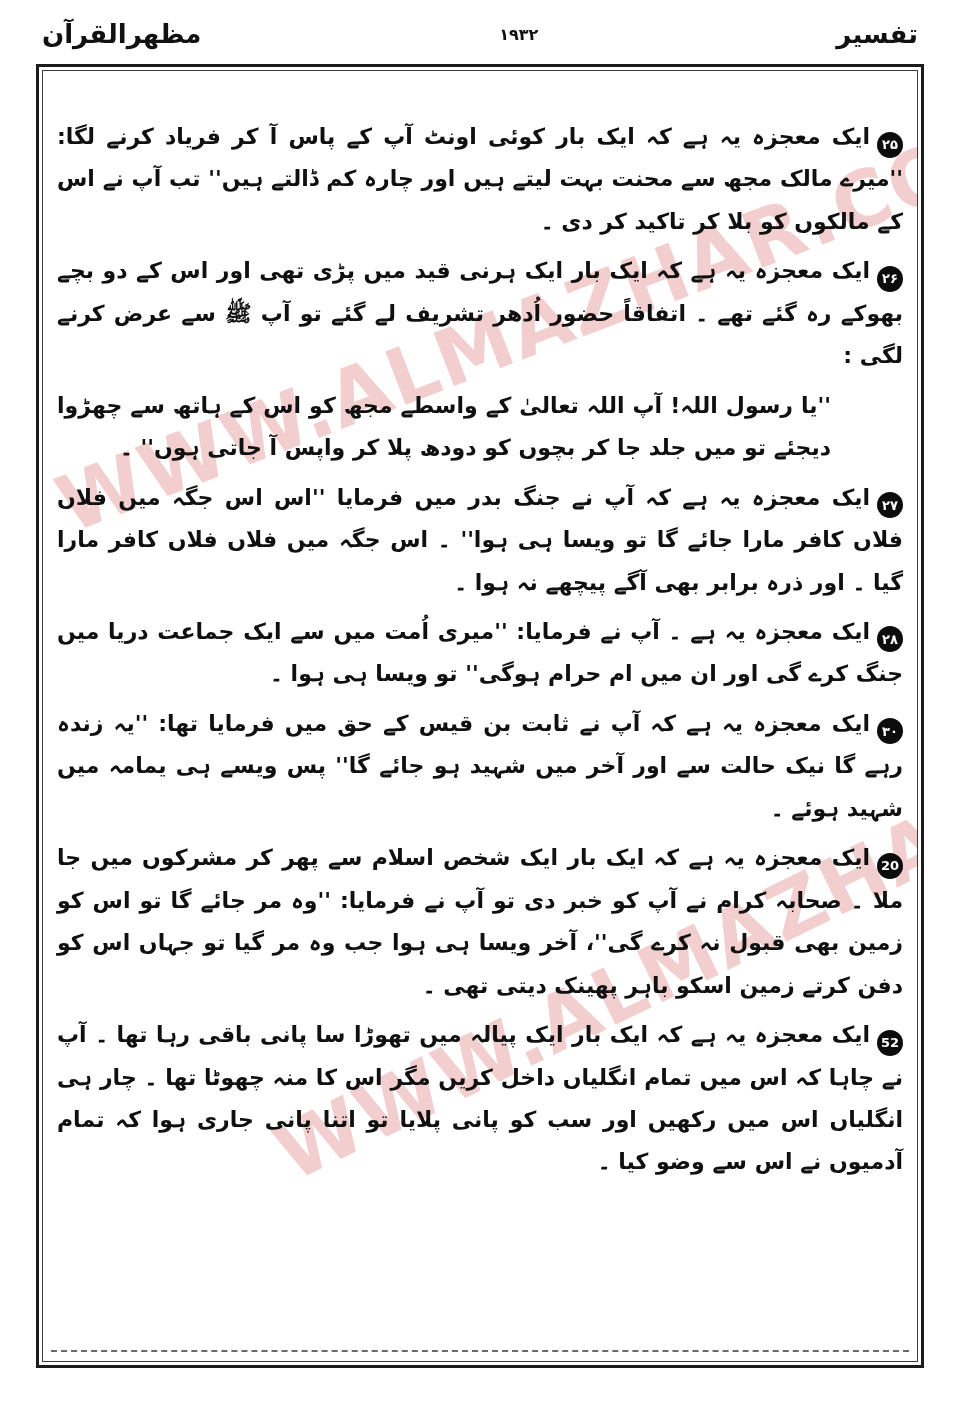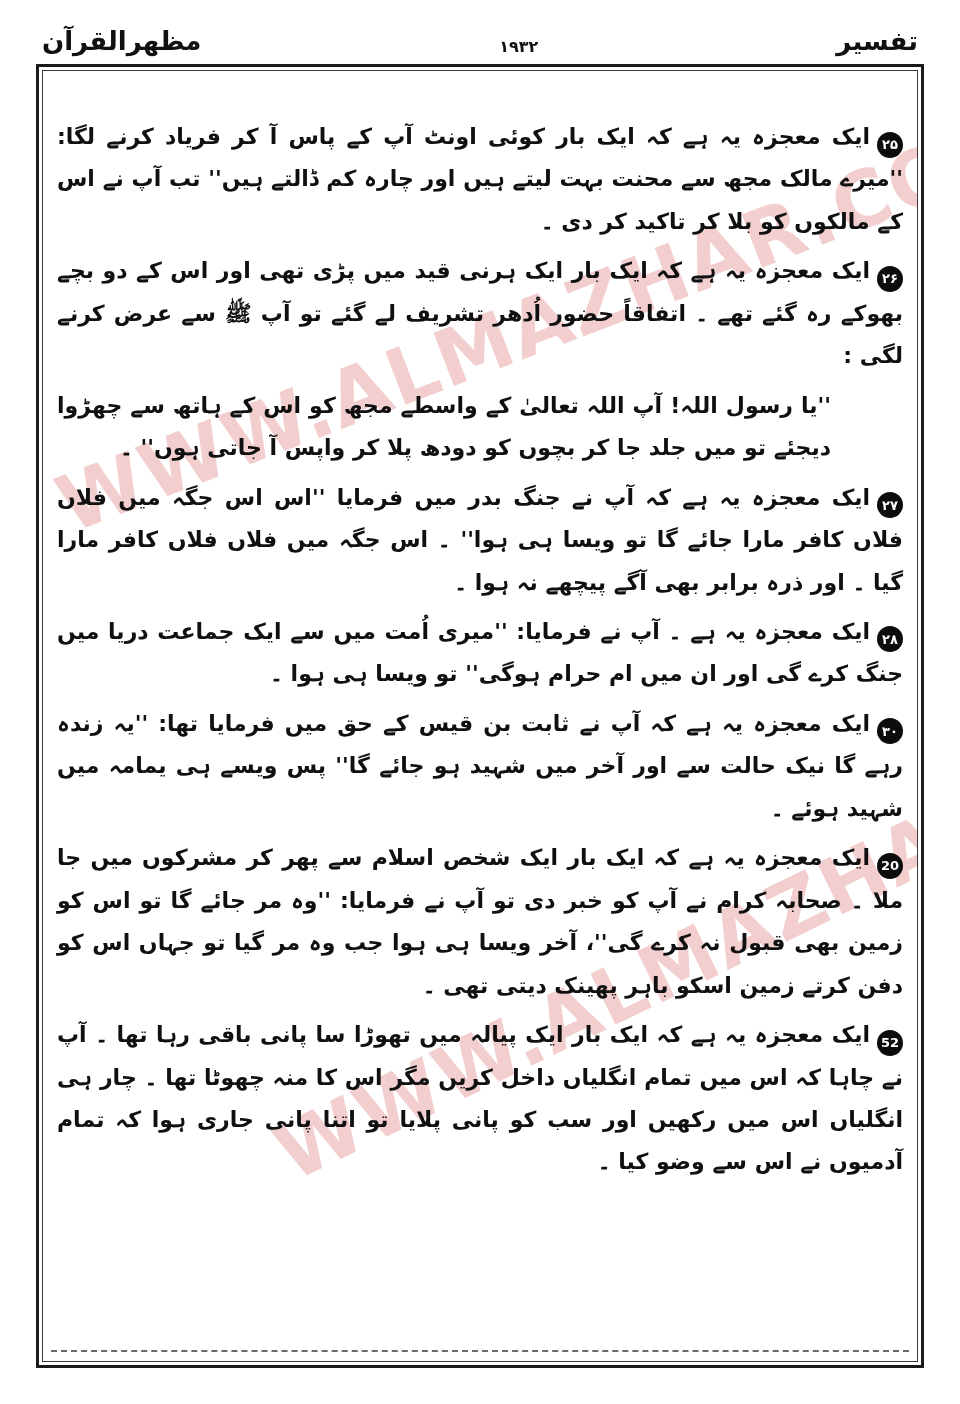--- a/index.html
+++ b/index.html
@@ -3,21 +3,21 @@
 <meta charset="utf-8">
 <style>
   html,body{margin:0;padding:0;}
   body{
     width:960px;height:1404px;position:relative;overflow:hidden;
     background:#ffffff;font-family:"DejaVu Sans",sans-serif;color:#111;
   }
   
   .pageheader{
     position:absolute;top:12px;left:42px;right:42px;height:44px;
-    display:flex;justify-content:space-between;align-items:flex-end;
+    display:flex;justify-content:space-between;align-items:center;
     font-weight:700;font-size:26px;direction:ltr;
   }
   .pageheader .hdr-item{white-space:nowrap;}
   .pageheader .hdr-center{font-size:16px;letter-spacing:1px;}
   
   .frame{
     position:absolute;left:36px;top:64px;width:888px;height:1304px;
     border:3px solid #1b1b1b;box-sizing:border-box;padding:3px;background:#fff;
   }
   .frame-inner{

